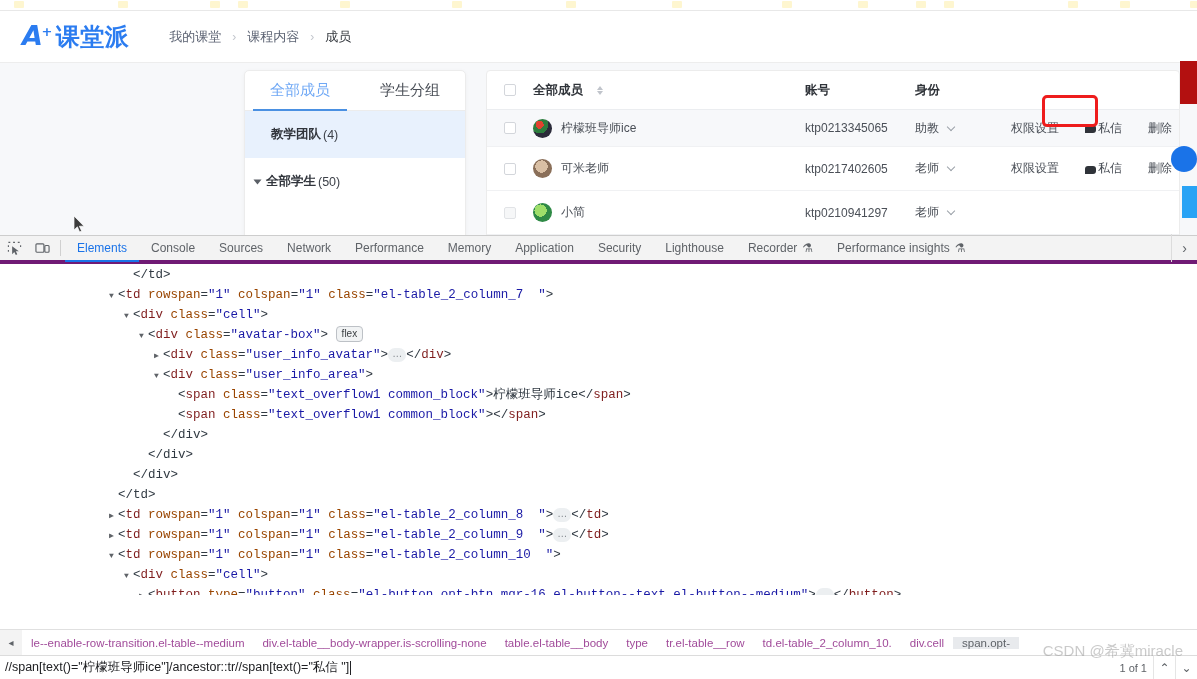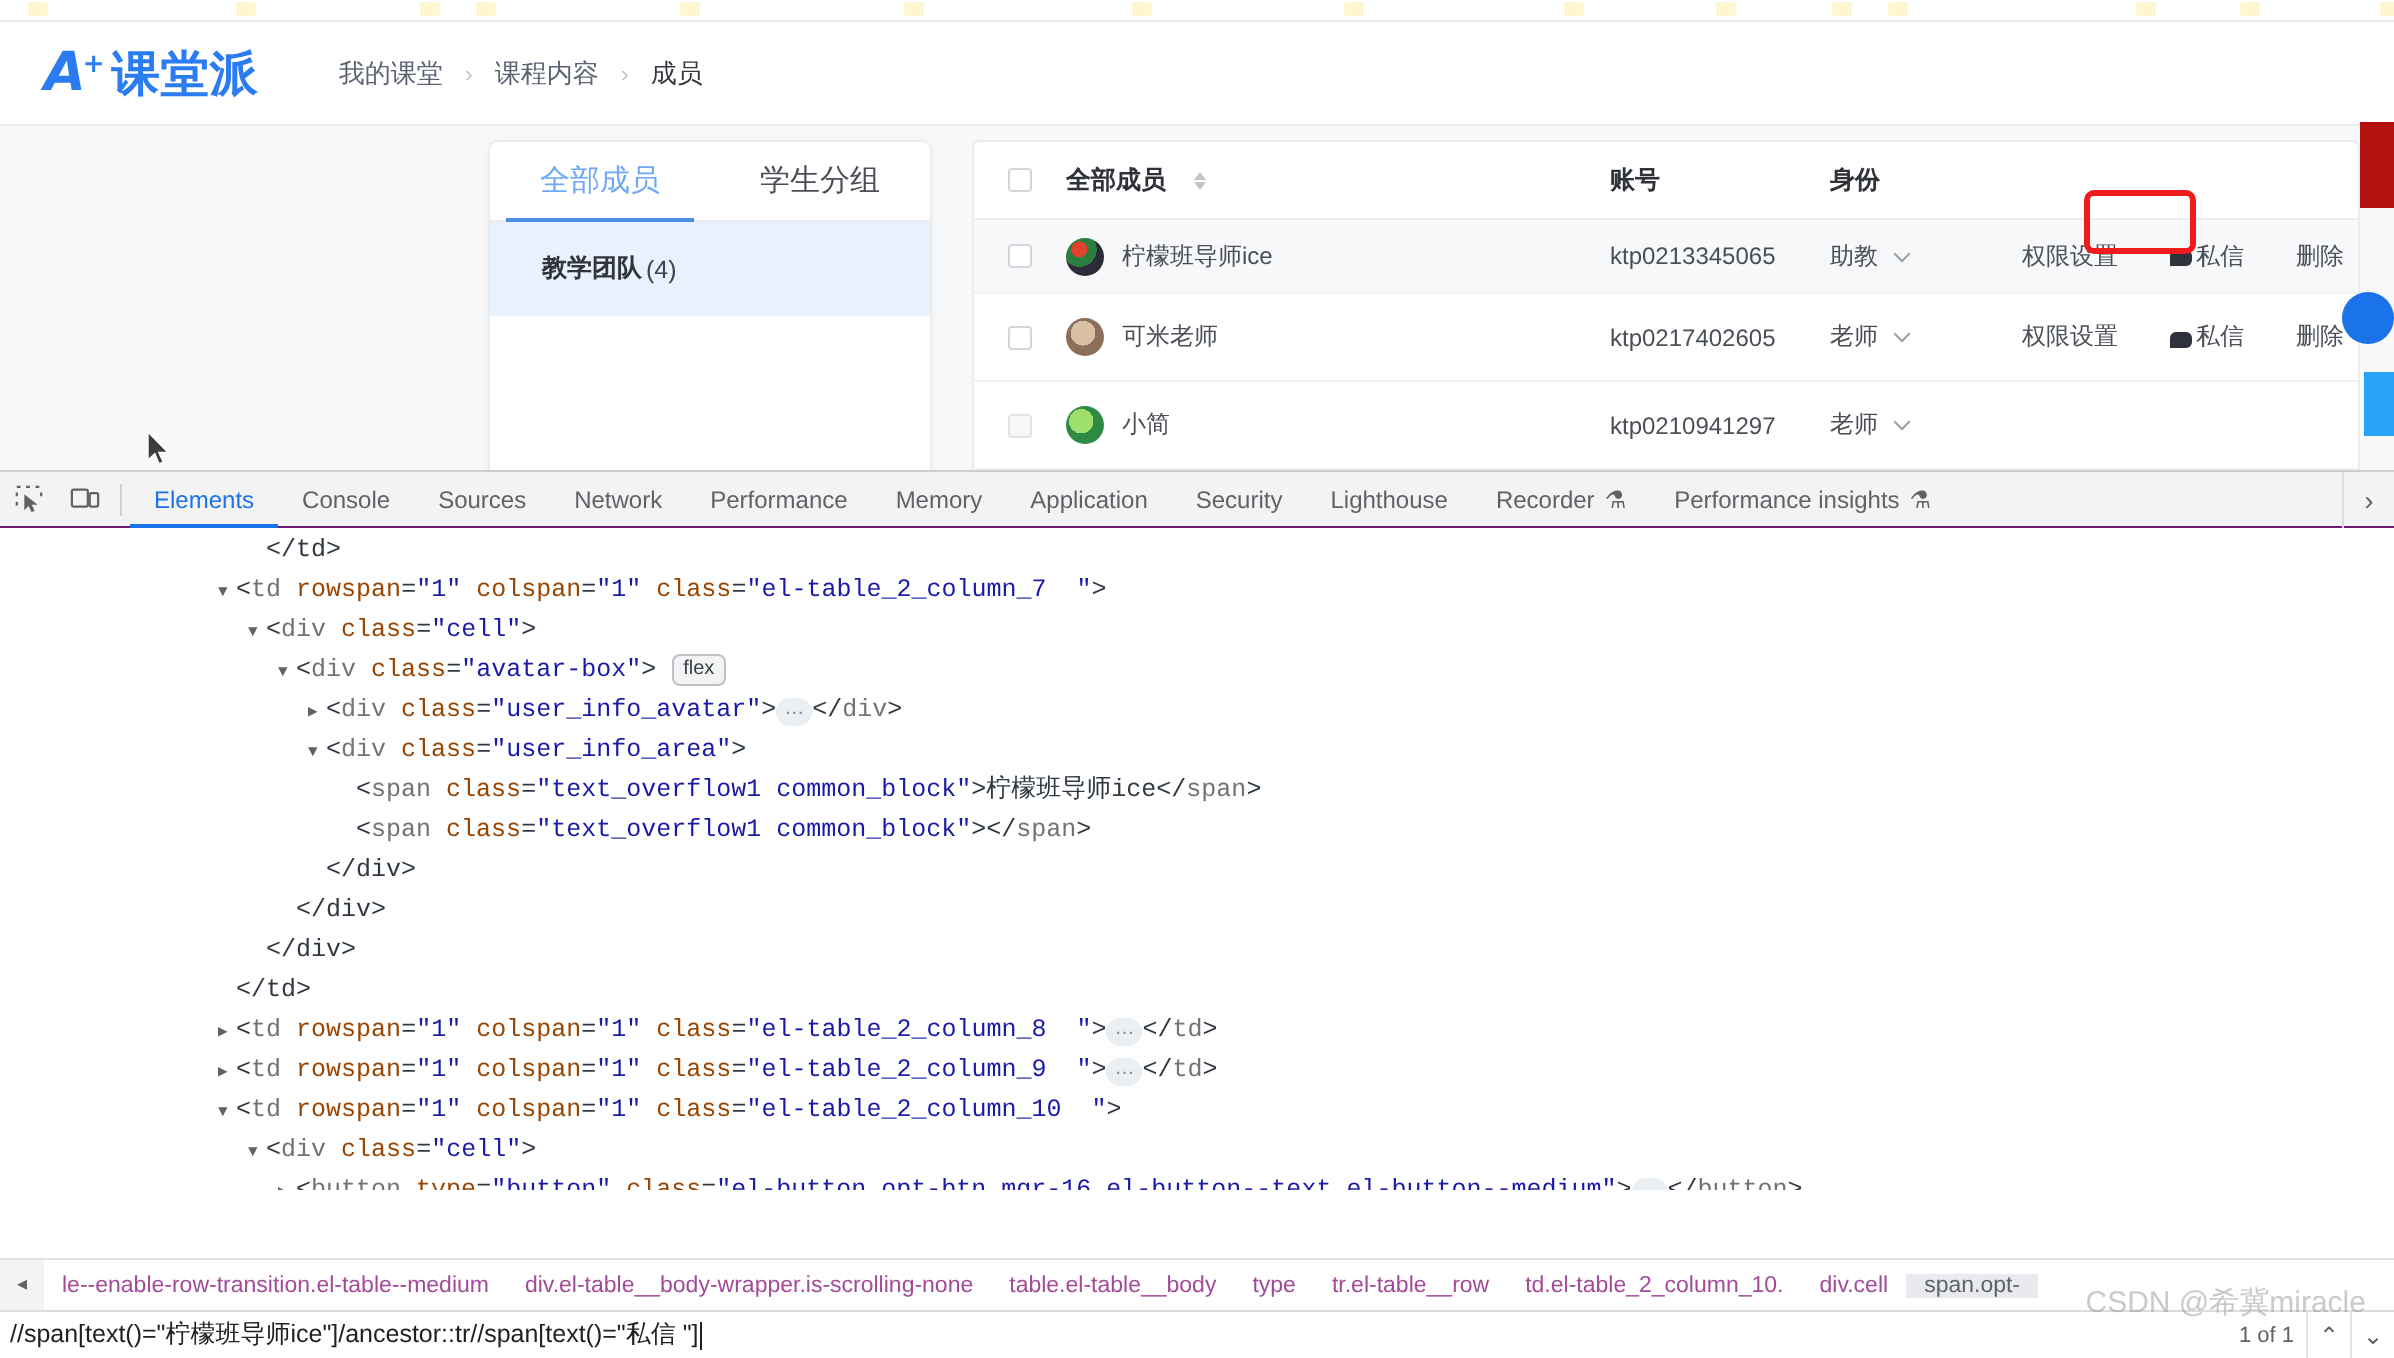--- a/index.html
+++ b/index.html
@@ -132,21 +132,21 @@
   .cursor { position: absolute; left: 74px; top: 205px; width: 12px; height: 17px; }
 
   
   .devtools {
     position: absolute; top: 235px; left: 0; width: 1197px; height: 444px;
     background: #ffffff; border-top: 1px solid #cdcdcd;
     font-family: "Liberation Sans", sans-serif;
   }
   .dt-toolbar {
     height: 28px; display: flex; align-items: center;
-    background: #f3f3f3; border-bottom: 1px solid #701a75;
+    background: #f3f3f3; border-bottom: 4px solid #701a75;
   }
   .dt-icon-btn { width: 28px; height: 28px; display:flex; align-items:center; justify-content:center; }
   .dt-sep { width: 1px; height: 16px; background: #d0d0d0; margin: 0 4px; }
   .dt-tabs { display: flex; align-items: center; height: 28px; flex: 1; overflow: hidden; }
   .dt-tab {
     padding: 0 12px; height: 28px; display: flex; align-items: center; gap: 5px;
     font-size: 12px; color: #5f6368; white-space: nowrap;
   }
   .dt-tab.active { color: #1a73e8; box-shadow: inset 0 -2px 0 #1a73e8; }
   .flask { font-size: 12px; color: #5f6368; }
@@ -160,21 +160,21 @@
     font-family: "Liberation Mono", "DejaVu Sans Mono", monospace;
     font-size: 12.5px; line-height: 20px; color: #303942;
     padding-top: 1px;
     margin-left: 48px;
   }
   .ln { white-space: pre; height: 20px; display: block; }
   .tri { color: #5f6368; display: inline-block; width: 9px; }
   .tri.open::before { content: "\25BC"; font-size: 8px; }
   .tri.closed::before { content: "\25B6"; font-size: 8px; }
   .tri.none::before { content: " "; }
-  .tg { color: #737373; }
+  .tg { color: #7f1d1d; }
   .at { color: #994500; }
   .av { color: #1a1aa6; }
   .pn { color: #303942; }
   .txt { color: #303942; }
   .badge-flex {
     display: inline-block; border: 1px solid #bdc1c6; border-radius: 4px;
     font-size: 10px; padding: 0 5px; color: #3c4043; background: #f1f3f4;
     font-family: "Liberation Sans", sans-serif; line-height: 14px; vertical-align: 1px;
   }
   .ellipsis-pill {
@@ -258,20 +258,25 @@
     </div>
 
     <div class="member-card">
       <div class="card-tabs">
         <div class="card-tab active">全部成员</div>
         <div class="card-tab">学生分组</div>
       </div>
       <div class="tree-row sel">
         <span>教学团队</span>
         <span class="count">(4)</span>
+      </div>
+      <div class="tree-row grp">
+        <span class="caret"></span>
+        <span>全部学生</span>
+        <span class="count">(50)</span>
       </div>
     </div>
 
     <div class="table-panel">
       <div class="tbl-head">
         <div class="c-check">
           <span class="chk"></span>
         </div>
         <div class="c-name">
           <span>全部成员</span>

